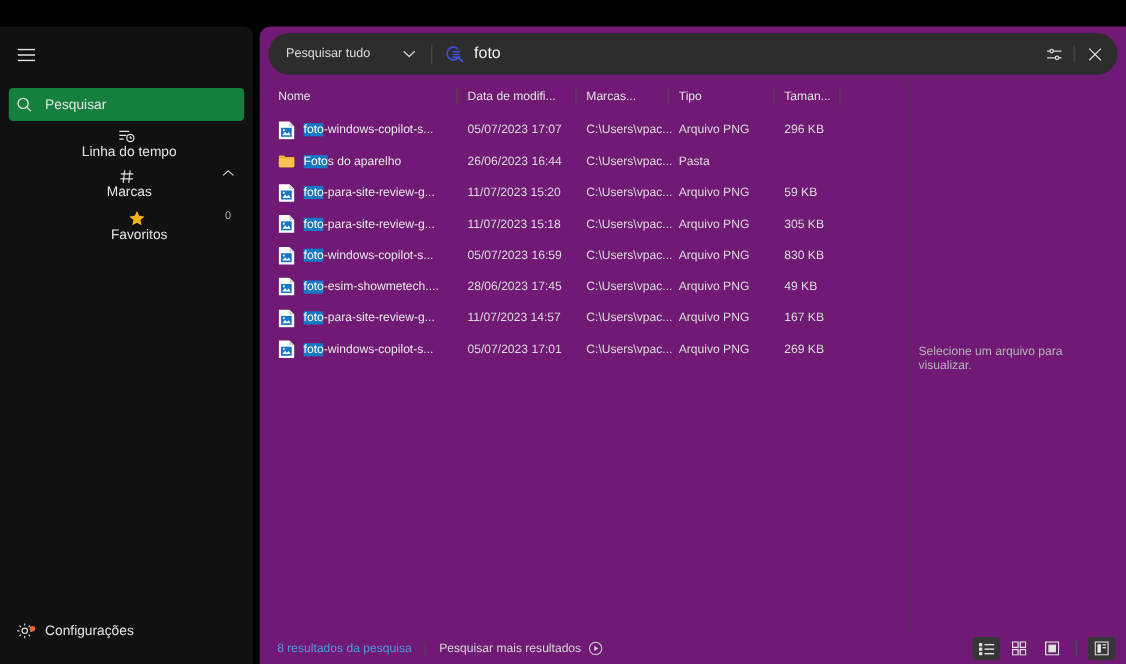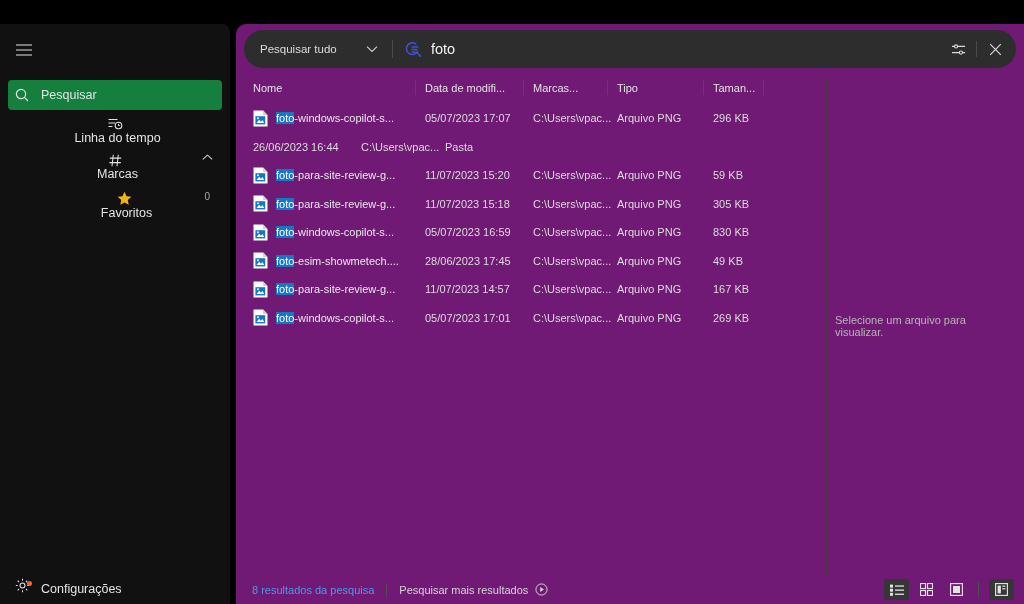--- a/index.html
+++ b/index.html
@@ -58,21 +58,21 @@
   }
   .nav-label { margin-left: 5px; }
   .nav-chevron { position: absolute; right: 9px; display: flex; align-items: center; color: #cfcfcf; }
   .nav-count { position: absolute; right: 12px; font-size: 10px; color: #a8a8a8; }
   .nav-sub { padding-left: 18px; }
   .star { color: #f2b21b; font-size: 13px; }
 
   .sidebar-footer { margin-top: auto; padding-bottom: 8px; }
   .settings-item {
     height: 30px; margin: 0 8px; border-radius: 4px;
-    display: flex; align-items: flex-end; color: #e4e4e4; font-size: 12.5px;
+    display: flex; align-items: flex-start; color: #e4e4e4; font-size: 12.5px;
   }
   .gear-wrap { position: relative; width: 28px; min-width: 28px; display: flex; align-items: center; justify-content: center; }
   .gear-dot {
     position: absolute; top: 3px; right: 4px; width: 5px; height: 5px;
     border-radius: 50%; background: #f0662c;
   }
 
   
   .main {
     position: absolute; left: 236px; top: 24px; width: 788px; height: 580px;
@@ -319,20 +319,27 @@
                 <circle cx="5" cy="8.3" r="0.95" fill="#ffffff"></circle>
               </svg>
               <span class="fname"><span class="hl">foto</span>-windows-copilot-s...</span>
             </div>
             <div class="cell c2">05/07/2023 17:07</div>
             <div class="cell c3">C:\Users\vpac...</div>
             <div class="cell c4">Arquivo PNG</div>
             <div class="cell c5">296 KB</div>
           </div>
           <div class="row">
+            <div class="cell c1">
+              <svg class="fileicon" viewBox="0 0 17 14">
+                <path d="M0.5 2.2A1.1 1.1 0 0 1 1.6 1.1h4.2l1.5 1.7h8.1a1.1 1.1 0 0 1 1.1 1.1v8.3a1.1 1.1 0 0 1-1.1 1.1H1.6a1.1 1.1 0 0 1-1.1-1.1z" fill="#f0b429"></path>
+                <path d="M0.5 4.6h16v7.6a1.1 1.1 0 0 1-1.1 1.1H1.6a1.1 1.1 0 0 1-1.1-1.1z" fill="#fac250"></path>
+              </svg>
+              <span class="fname"><span class="hl">Foto</span>s do aparelho</span>
+            </div>
             <div class="cell c2">26/06/2023 16:44</div>
             <div class="cell c3">C:\Users\vpac...</div>
             <div class="cell c4">Pasta</div>
             <div class="cell c5"></div>
           </div>
           <div class="row">
             <div class="cell c1">
               <svg class="fileicon" viewBox="0 0 15 17">
                 <path d="M0.5 0.5h9.6l4.4 4.4v11.6H0.5z" fill="#ffffff"></path>
                 <path d="M10.1 0.5l4.4 4.4h-4.4z" fill="#cfcfcf"></path>

